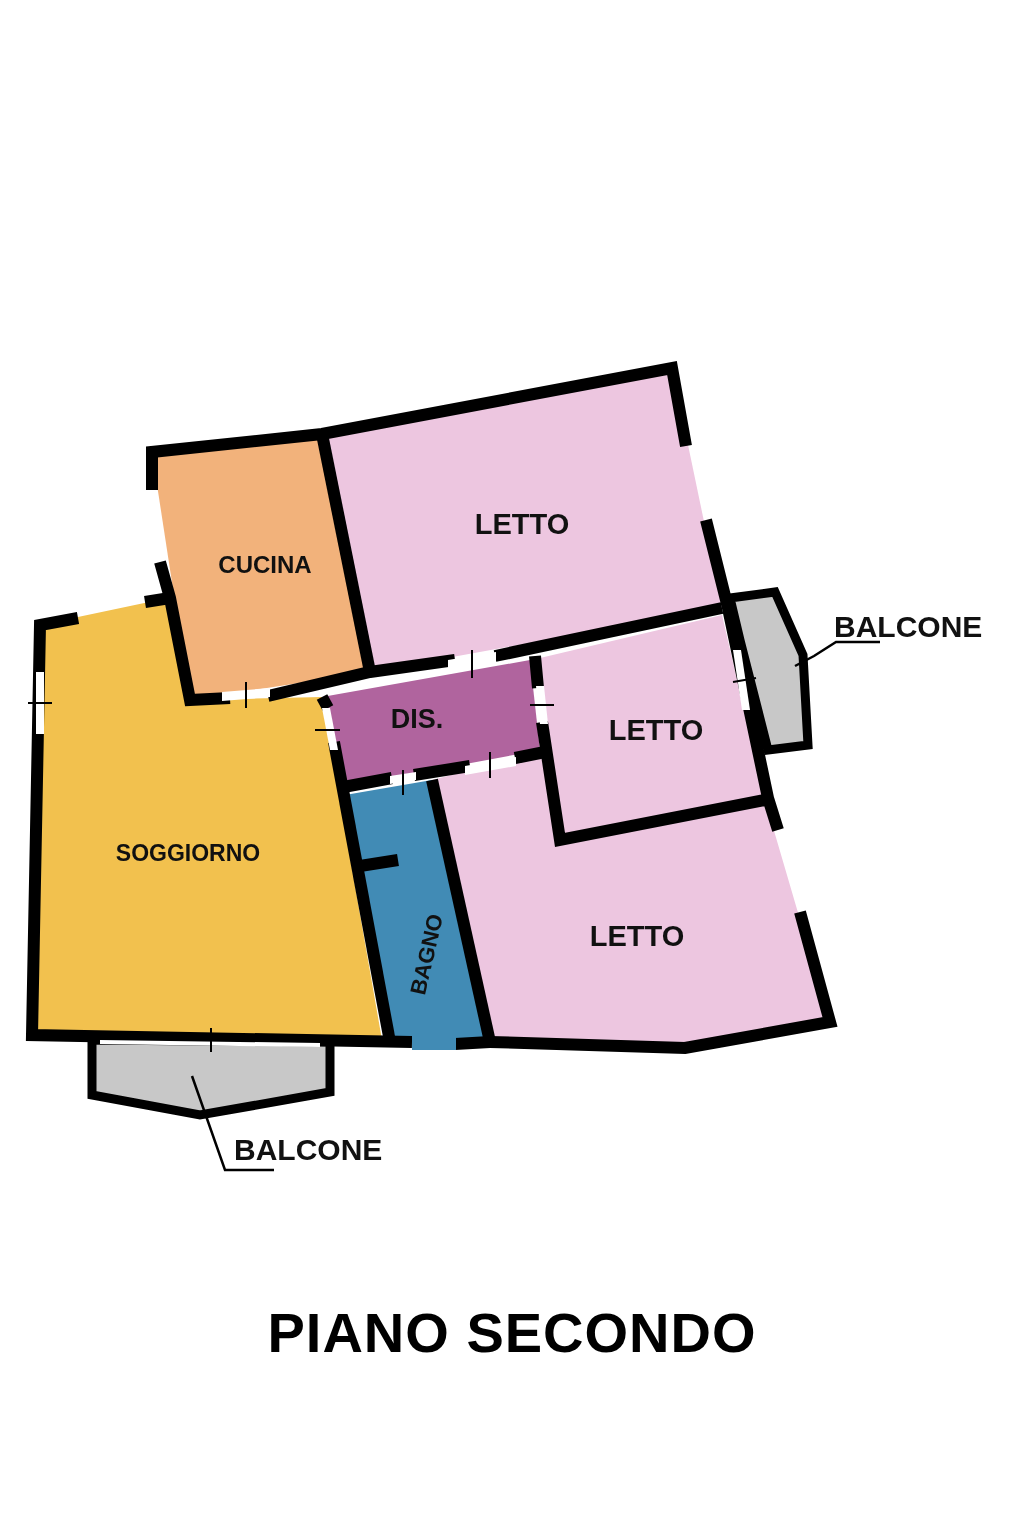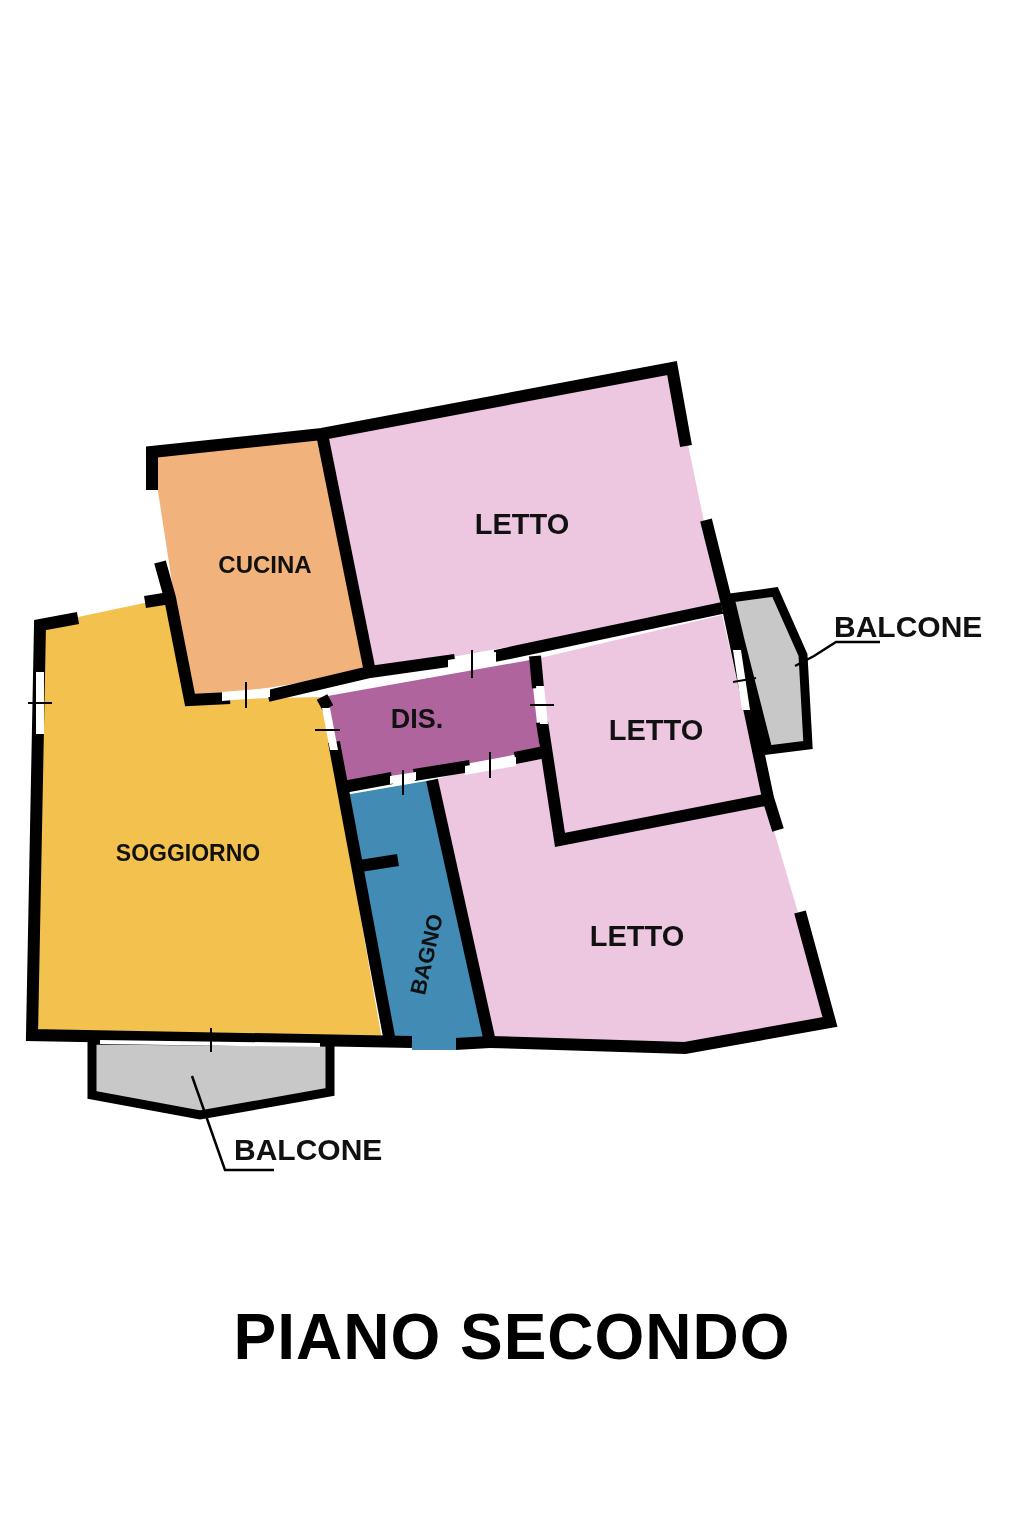--- a/index.html
+++ b/index.html
@@ -1,21 +1,21 @@
 <!DOCTYPE html>
 <html><head>
 <meta charset="utf-8">
 <style>
   html, body { margin: 0; padding: 0; background: #ffffff; }
   body { width: 1024px; height: 1536px; position: relative; overflow: hidden; font-family: "Liberation Sans", sans-serif; }
   #plan { position: absolute; left: 0; top: 0; width: 1024px; height: 1536px; }
   .room-label { font-family: "Liberation Sans", sans-serif; font-weight: 700; fill: #111111; }
   .balcony-label { font-family: "Liberation Sans", sans-serif; font-weight: 700; fill: #111111; font-size: 30px; }
   .wall { fill: none; stroke: #000000; stroke-linejoin: miter; stroke-linecap: butt; }
-  .title { position: absolute; left: 0; width: 1024px; top: 1300px; text-align: center; font-family: "Liberation Sans", sans-serif; font-weight: 700; font-size: 64px; color: #000; letter-spacing: 1px; }
+  .title { position: absolute; left: 0; width: 1024px; top: 1300px; text-align: center; font-family: "Liberation Sans", sans-serif; font-weight: 700; font-size: 56px; color: #000; letter-spacing: 1px; }
 </style>
 </head>
 <body>
 
 <svg id="plan" viewBox="0 0 1024 1536" xmlns="http://www.w3.org/2000/svg">
 
   <polygon points="730,598 775,592 803,655 808,745 768,750 740,640" fill="#C8C8C8" stroke="#000" stroke-width="9"></polygon>
   <polygon points="92,1040 330,1042 330,1092 200,1115 92,1095" fill="#C8C8C8" stroke="#000" stroke-width="9"></polygon>
 
   <polygon points="40,625 168,598 190,700 322,697 382,1040 32,1035" fill="#F2C14E"></polygon>

